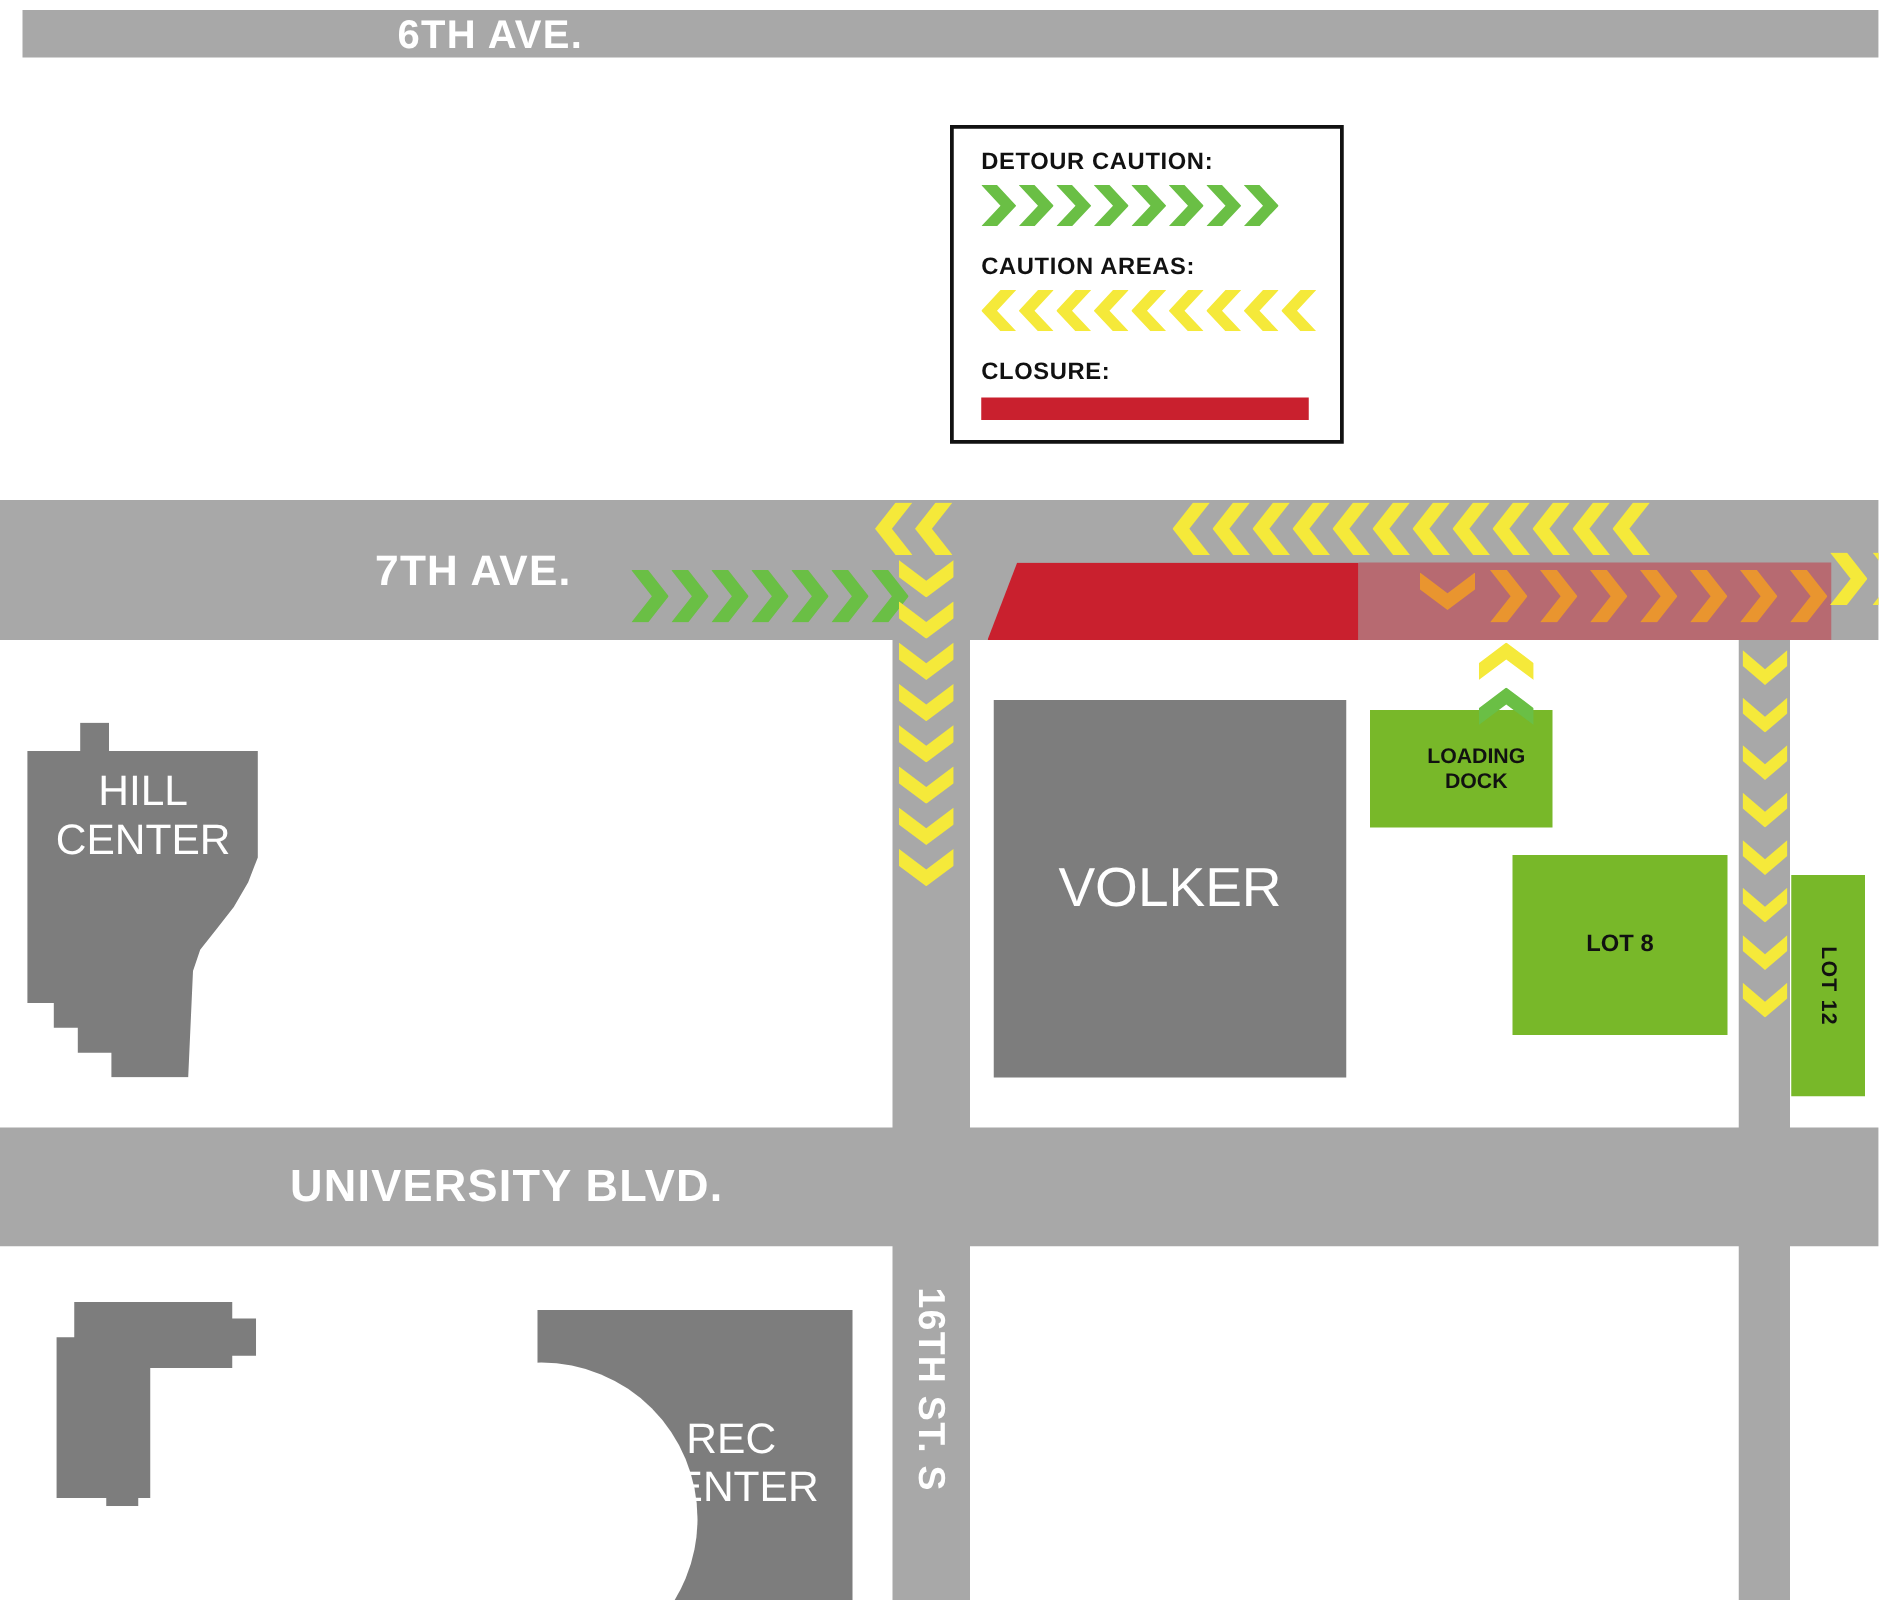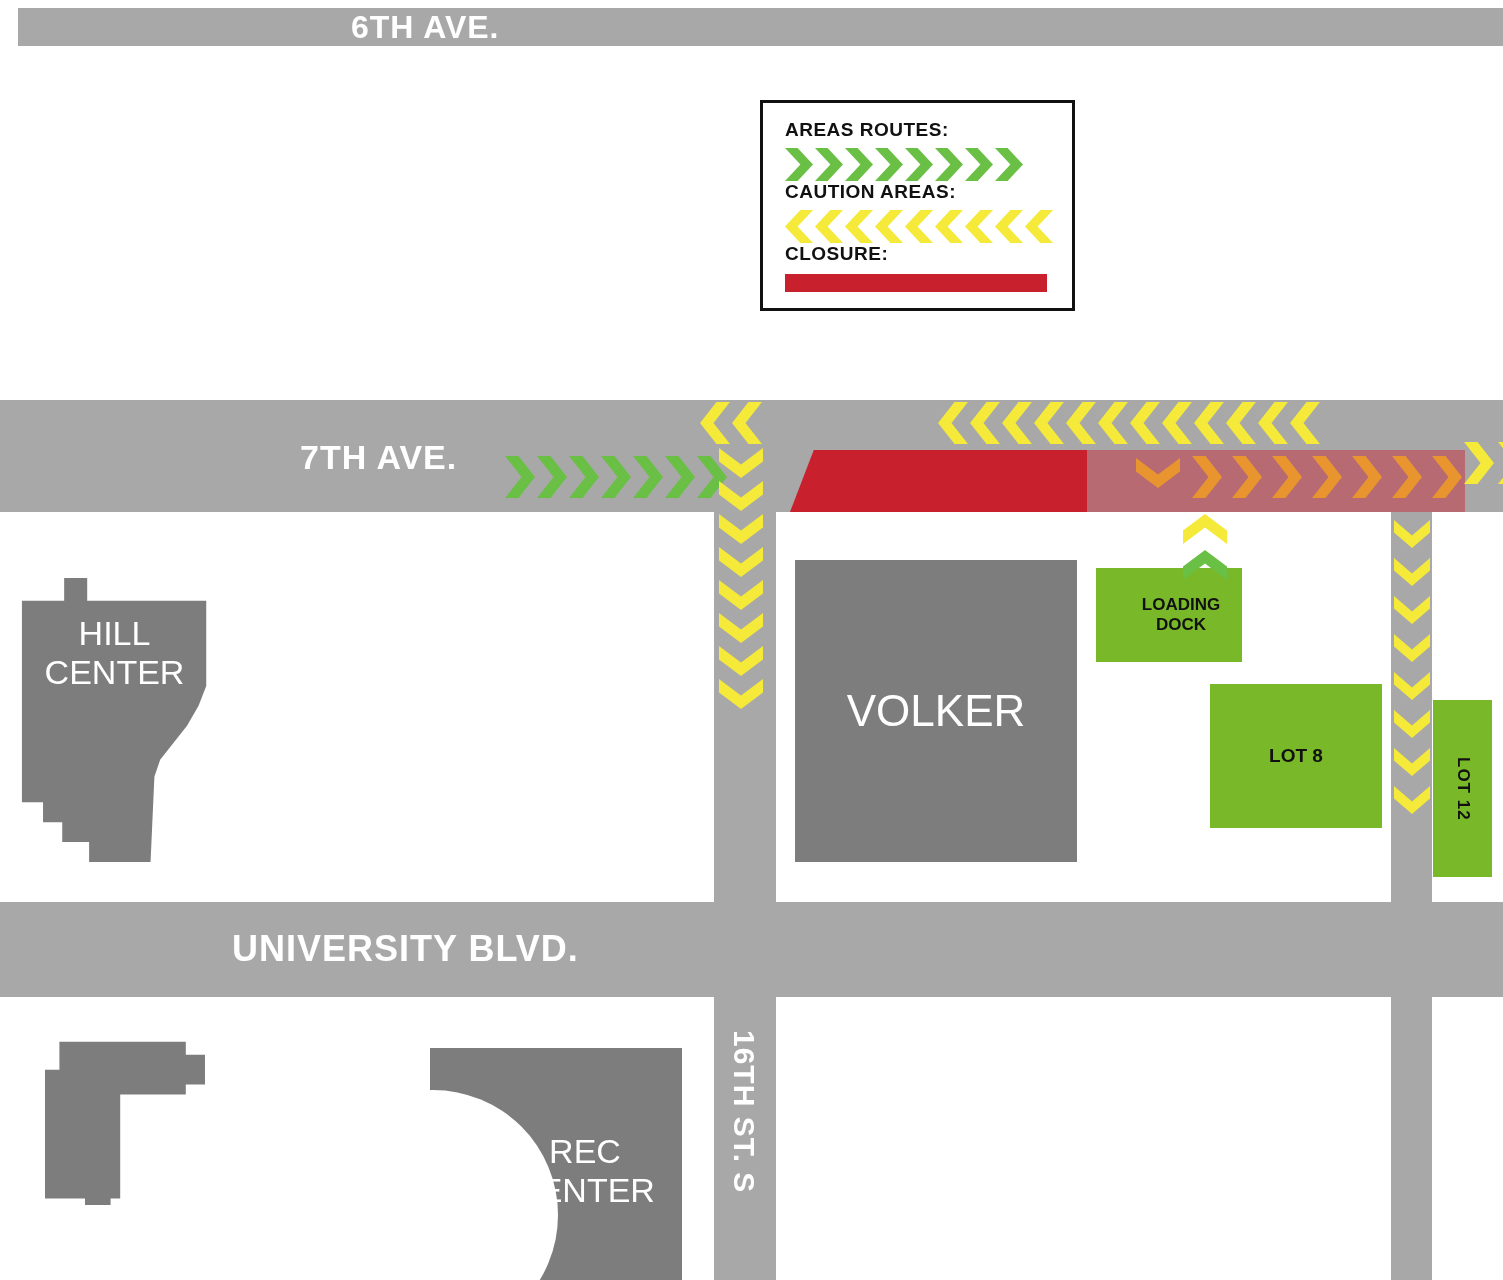--- a/index.html
+++ b/index.html
@@ -22,21 +22,21 @@
   .chev-up    { clip-path:polygon(0 100%,0 55%,50% 0,100% 55%,100% 100%,50% 45%); }
 
   .chev-h .chev { width:30px; height:42px; }
   .chev-h { gap:2px; }
   .chev-v .chev { width:44px; height:30px; }
   .chev-v { gap:3px; }
   .chev-v-sm .chev { width:36px; height:28px; }
   .chev-v-sm { gap:10px; }
 
   #legend { background:#ffffff; border:3px solid #111111; padding:16px 22px; width:315px; }
-  .legend-label { font-size:19px; font-weight:800; color:#111111; margin-top:0; letter-spacing:0.5px; }
+  .legend-label { font-size:19px; font-weight:800; color:#111111; margin-top:22px; letter-spacing:0.5px; }
   .legend-label:first-child { margin-top:0; }
   .legend-row { margin-top:7px; gap:2px; display:flex; }
   .legend-row .chev { width:28px; height:33px; }
   #legend-bar { width:262px; height:18px; margin-top:9px; }
 
   .closure-solid { clip-path:polygon(8% 0,100% 0,100% 100%,0 100%); }
   .center-flex { display:flex; align-items:center; justify-content:center; }
 </style>
 </head>
 <body>
@@ -145,30 +145,30 @@
       <div class="chev chev-down" style="background: rgb(245, 233, 58);"></div>
       <div class="chev chev-down" style="background: rgb(245, 233, 58);"></div>
       <div class="chev chev-down" style="background: rgb(245, 233, 58);"></div>
       <div class="chev chev-down" style="background: rgb(245, 233, 58);"></div>
       <div class="chev chev-down" style="background: rgb(245, 233, 58);"></div>
       <div class="chev chev-down" style="background: rgb(245, 233, 58);"></div>
       <div class="chev chev-down" style="background: rgb(245, 233, 58);"></div>
       <div class="chev chev-down" style="background: rgb(245, 233, 58);"></div>
     </div>
 
-  <div class="abs road-label" style="left:318px;top:9px;font-size:32px;margin-left:33px;">6TH AVE.</div>
+  <div class="abs road-label" style="left:318px;top:9px;font-size:32px;">6TH AVE.</div>
   <div class="abs road-label" style="left:300px;top:438px;font-size:34px;">7TH AVE.</div>
   <div class="abs road-label" style="left:232px;top:928px;font-size:36px;">UNIVERSITY BLVD.</div>
   <div class="abs road-label vert" style="left:727px;top:1030px;font-size:30px;">16TH ST. S</div>
 
   <div class="abs bldg-label" style="left:32px;top:614px;width:165px;font-size:34px;">HILL CENTER</div>
   <div class="abs bldg-label" style="left:500px;top:1132px;width:170px;font-size:34px;">REC CENTER</div>
 
   <div id="legend" class="abs" style="left:760px;top:100px;">
-    <div class="legend-label">AREAS ROUTES:</div>
+    <div class="legend-label">DETOUR CAUTION:</div>
     <div class="legend-row">
         <div class="chev chev-right" style="background: rgb(106, 191, 69);"></div>
         <div class="chev chev-right" style="background: rgb(106, 191, 69);"></div>
         <div class="chev chev-right" style="background: rgb(106, 191, 69);"></div>
         <div class="chev chev-right" style="background: rgb(106, 191, 69);"></div>
         <div class="chev chev-right" style="background: rgb(106, 191, 69);"></div>
         <div class="chev chev-right" style="background: rgb(106, 191, 69);"></div>
         <div class="chev chev-right" style="background: rgb(106, 191, 69);"></div>
         <div class="chev chev-right" style="background: rgb(106, 191, 69);"></div>
       </div>

